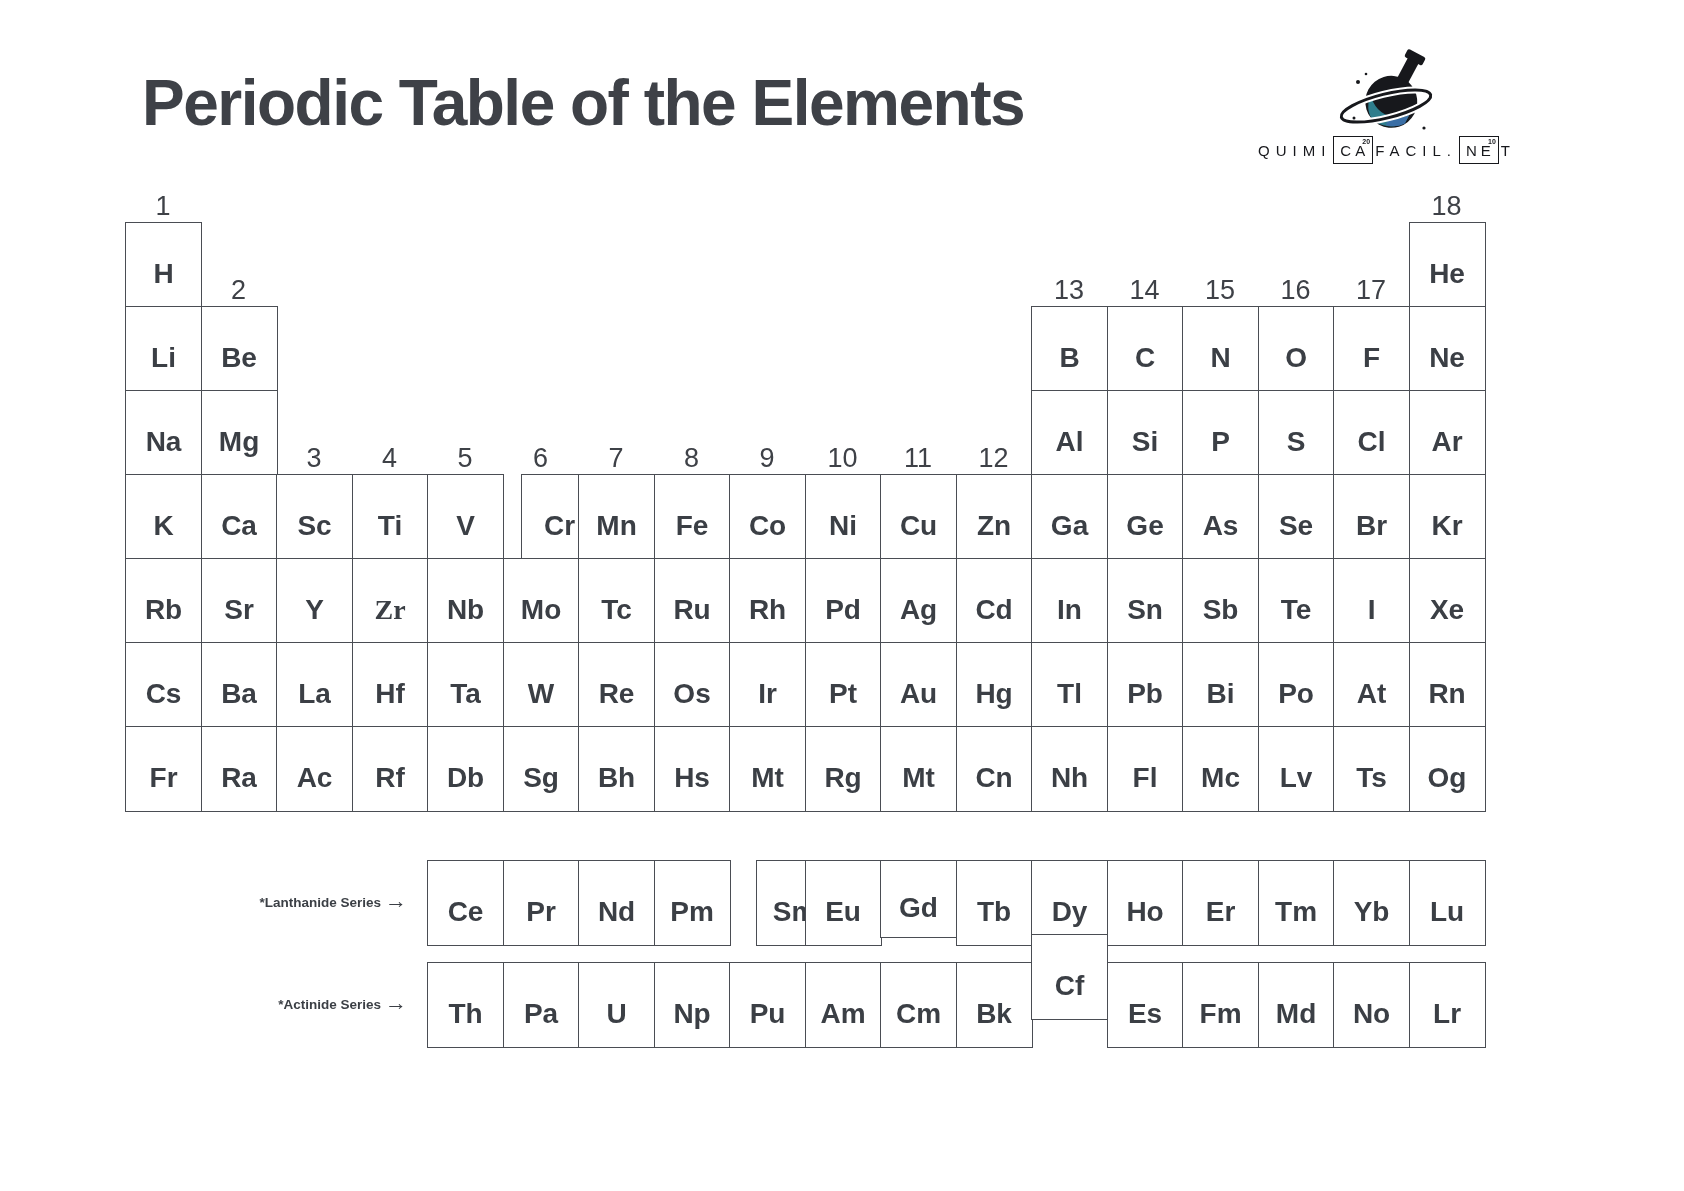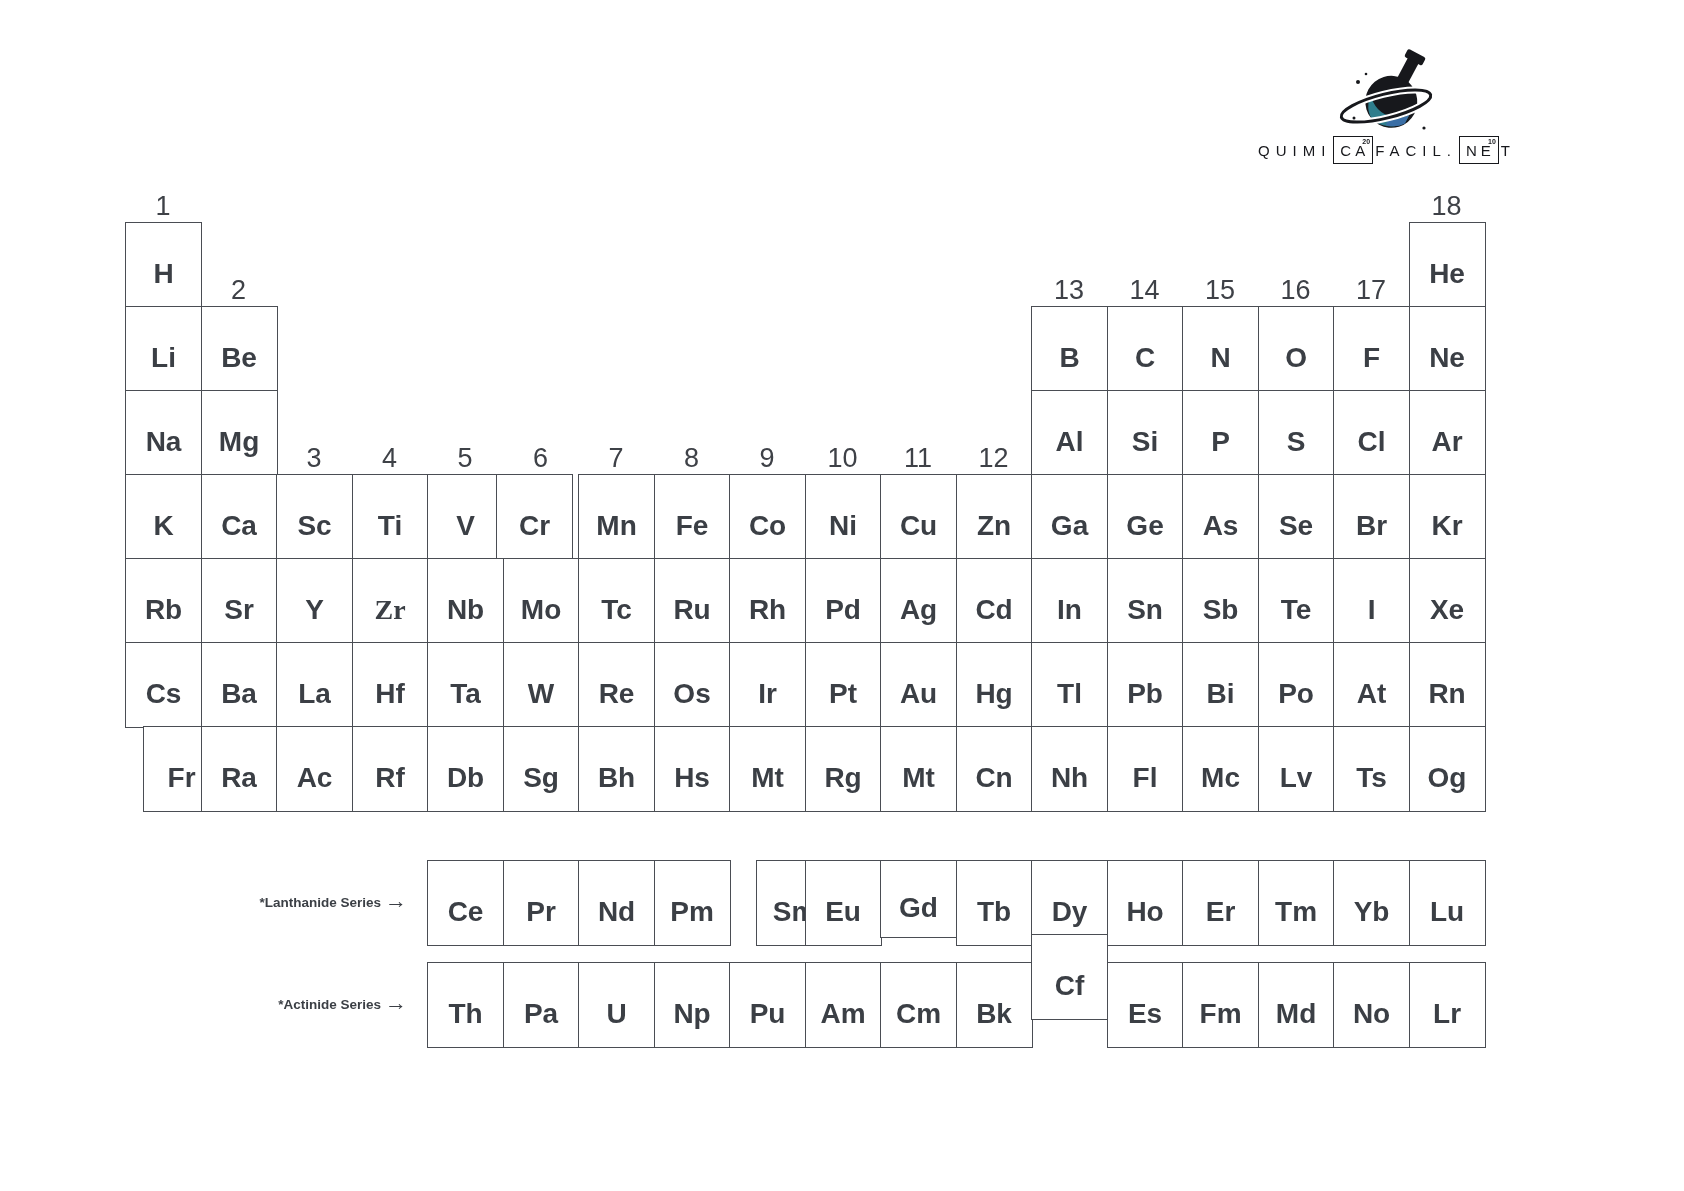--- a/index.html
+++ b/index.html
@@ -73,20 +73,21 @@
   .series-label .arrow{
     font-size:22px;font-weight:700;margin-left:4px;line-height:0;
     transform:translateY(-1px);
   }
 </style>
 </head>
 <body>
 
 <div class="page">
 
+  <div class="title">Periodic Table of the Elements</div>
 
   <div class="logo">
     <div class="logo-flask">
       <svg width="130" height="90" viewBox="0 0 130 90">
         <g transform="rotate(28 72 45)">
 
           <rect x="66" y="6" width="12" height="30" fill="#17181c"></rect>
 
           <rect x="62" y="0" width="20" height="9" rx="2" fill="#17181c"></rect>
 
@@ -197,21 +198,21 @@
       </div>
       <div class="cell" style="left: 276px; top: 474px; width: 77.1px; height: 85.6px;">
         <span>Sc</span>
       </div>
       <div class="cell" style="left: 351.5px; top: 474px; width: 77.1px; height: 85.6px;">
         <span>Ti</span>
       </div>
       <div class="cell" style="left: 427px; top: 474px; width: 77.1px; height: 85.6px;">
         <span>V</span>
       </div>
-      <div class="cell" style="left: 496px; top: 474px; width: 77.1px; height: 85.6px; text-align: center;">
+      <div class="cell" style="left: 521px; top: 474px; width: 77.1px; height: 85.6px; text-align: center;">
         <span>Cr</span>
       </div>
       <div class="cell" style="left: 578px; top: 474px; width: 77.1px; height: 85.6px;">
         <span>Mn</span>
       </div>
       <div class="cell" style="left: 653.5px; top: 474px; width: 77.1px; height: 85.6px;">
         <span>Fe</span>
       </div>
       <div class="cell" style="left: 729px; top: 474px; width: 77.1px; height: 85.6px;">
         <span>Co</span>
@@ -344,21 +345,21 @@
       </div>
       <div class="cell" style="left: 1257.5px; top: 642px; width: 77.1px; height: 85.6px;">
         <span>Po</span>
       </div>
       <div class="cell" style="left: 1333px; top: 642px; width: 77.1px; height: 85.6px;">
         <span>At</span>
       </div>
       <div class="cell" style="left: 1408.5px; top: 642px; width: 77.1px; height: 85.6px;">
         <span>Rn</span>
       </div>
-      <div class="cell" style="left: 143px; top: 726px; width: 77.1px; height: 85.6px;">
+      <div class="cell" style="left: 125px; top: 726px; width: 77.1px; height: 85.6px;">
         <span>Fr</span>
       </div>
       <div class="cell" style="left: 200.5px; top: 726px; width: 77.1px; height: 85.6px;">
         <span>Ra</span>
       </div>
       <div class="cell" style="left: 276px; top: 726px; width: 77.1px; height: 85.6px;">
         <span>Ac</span>
       </div>
       <div class="cell" style="left: 351.5px; top: 726px; width: 77.1px; height: 85.6px;">
         <span>Rf</span>

